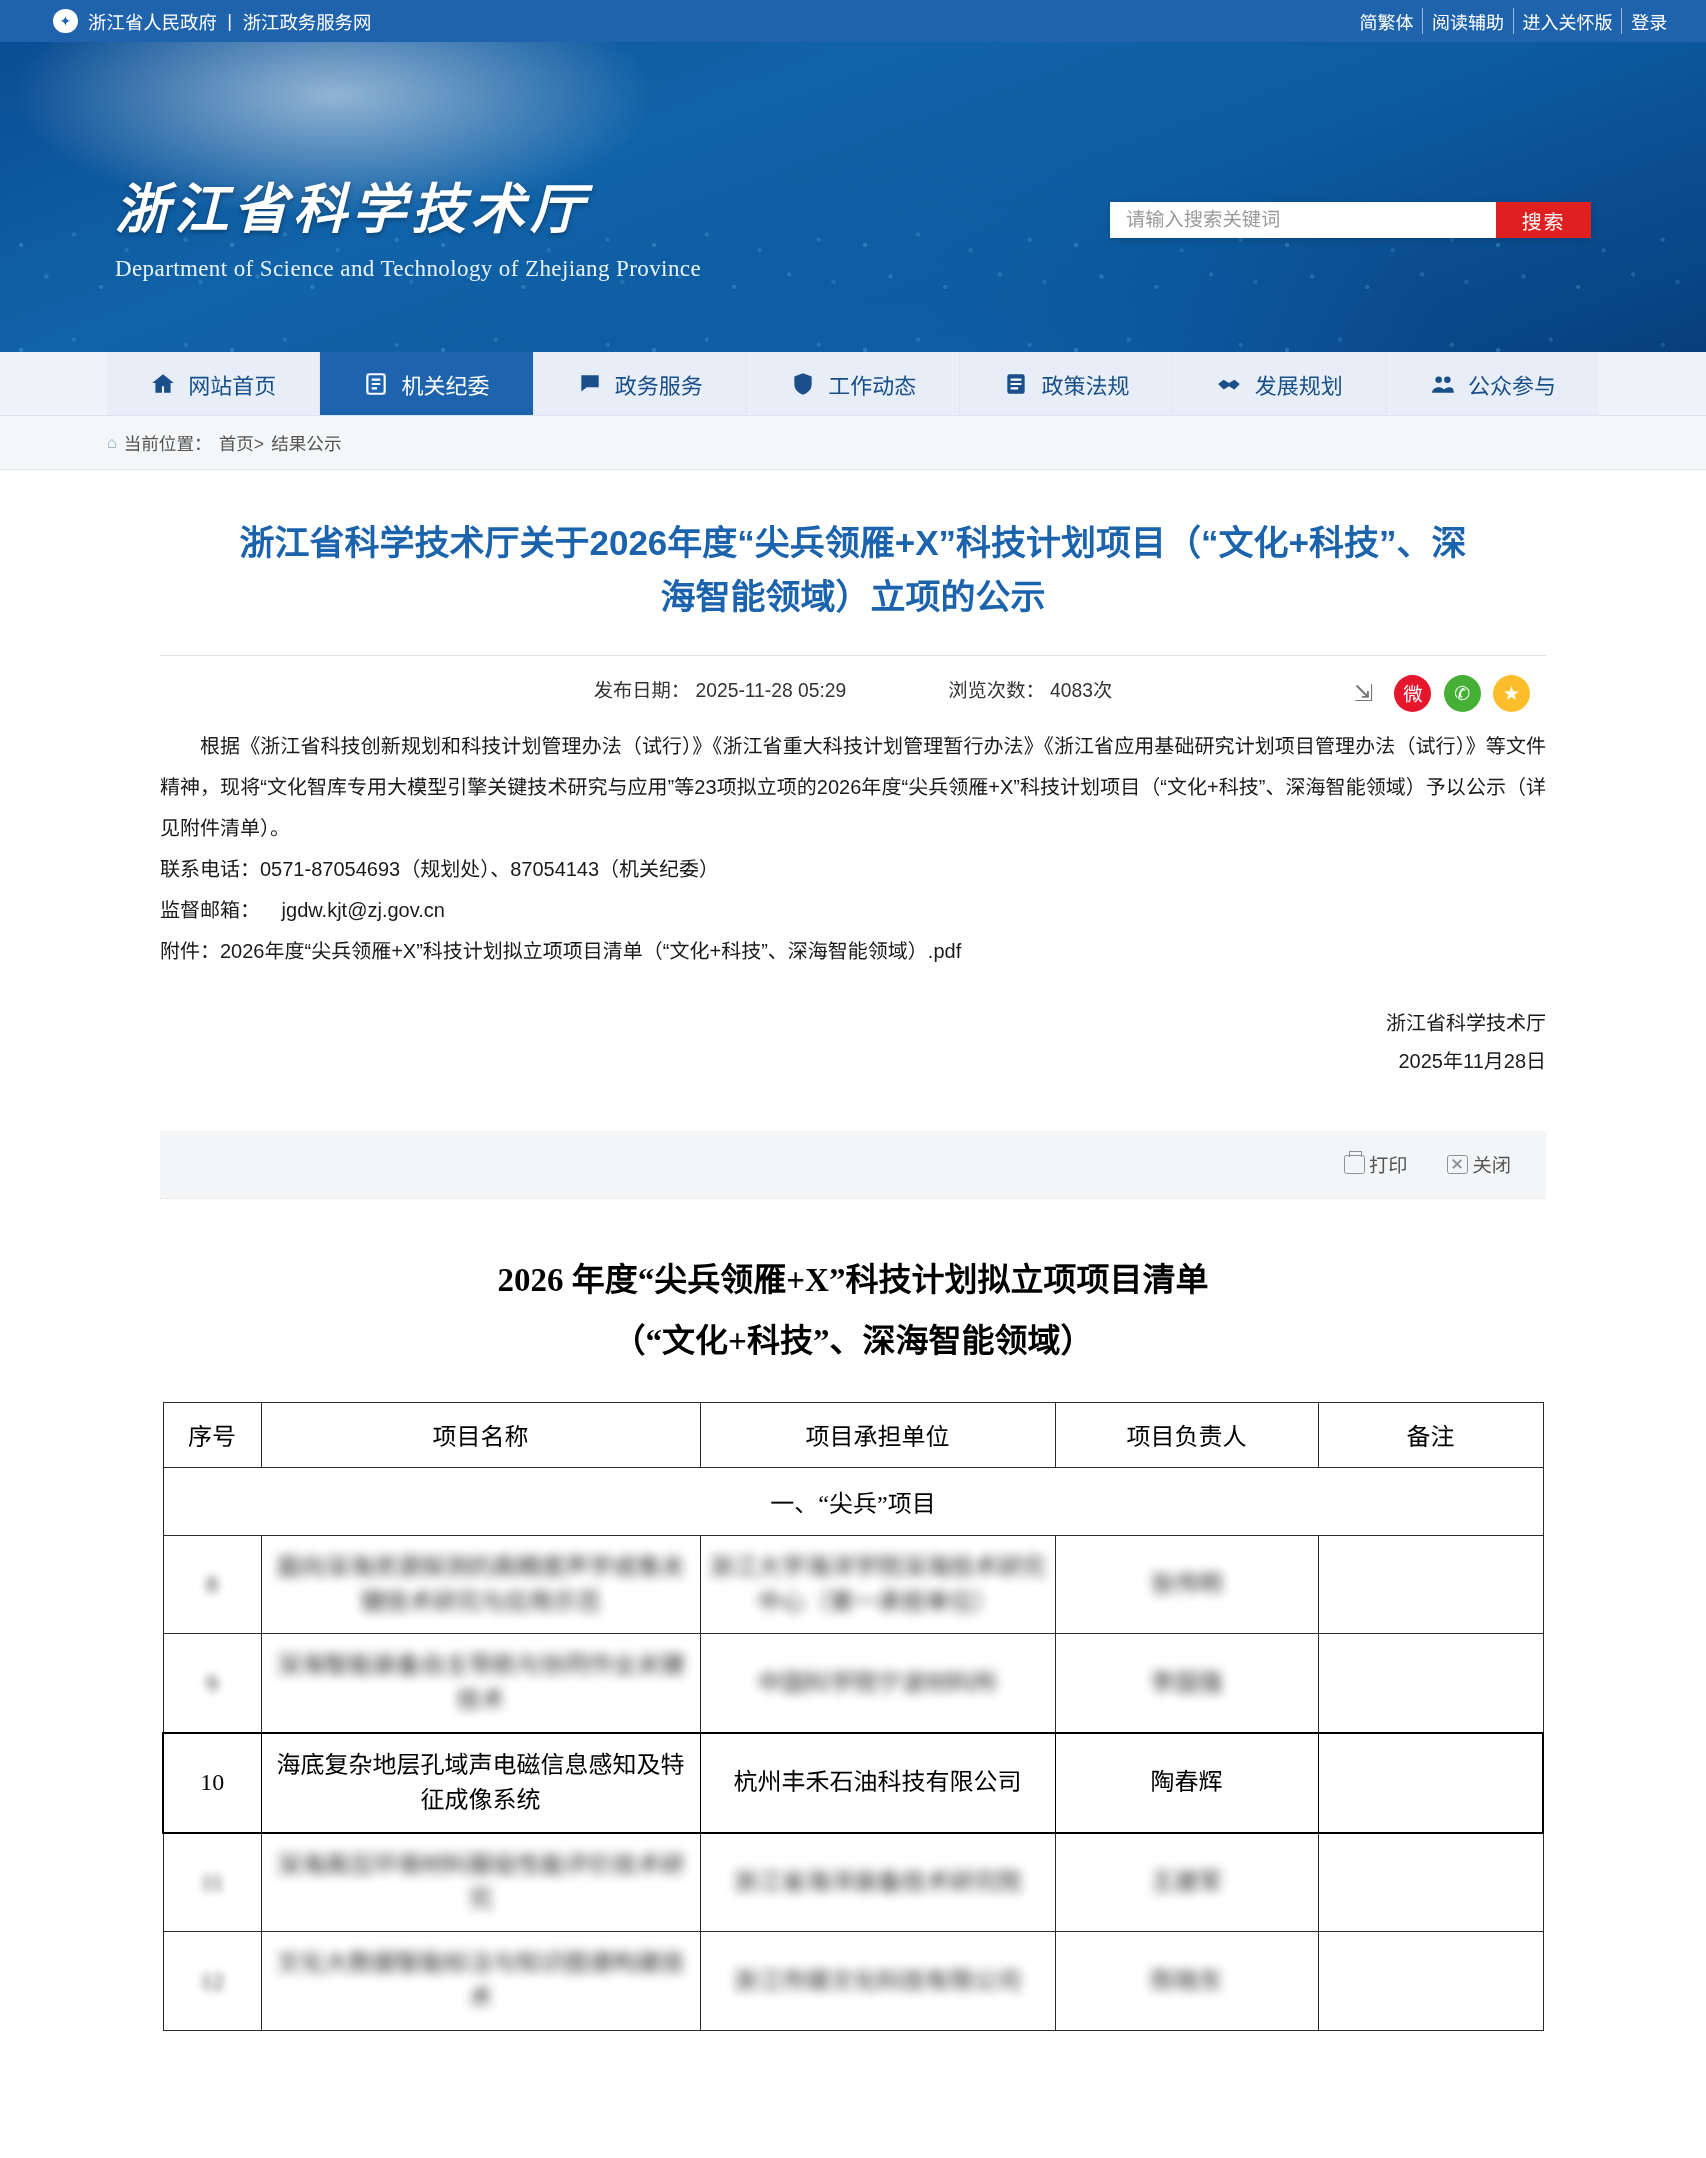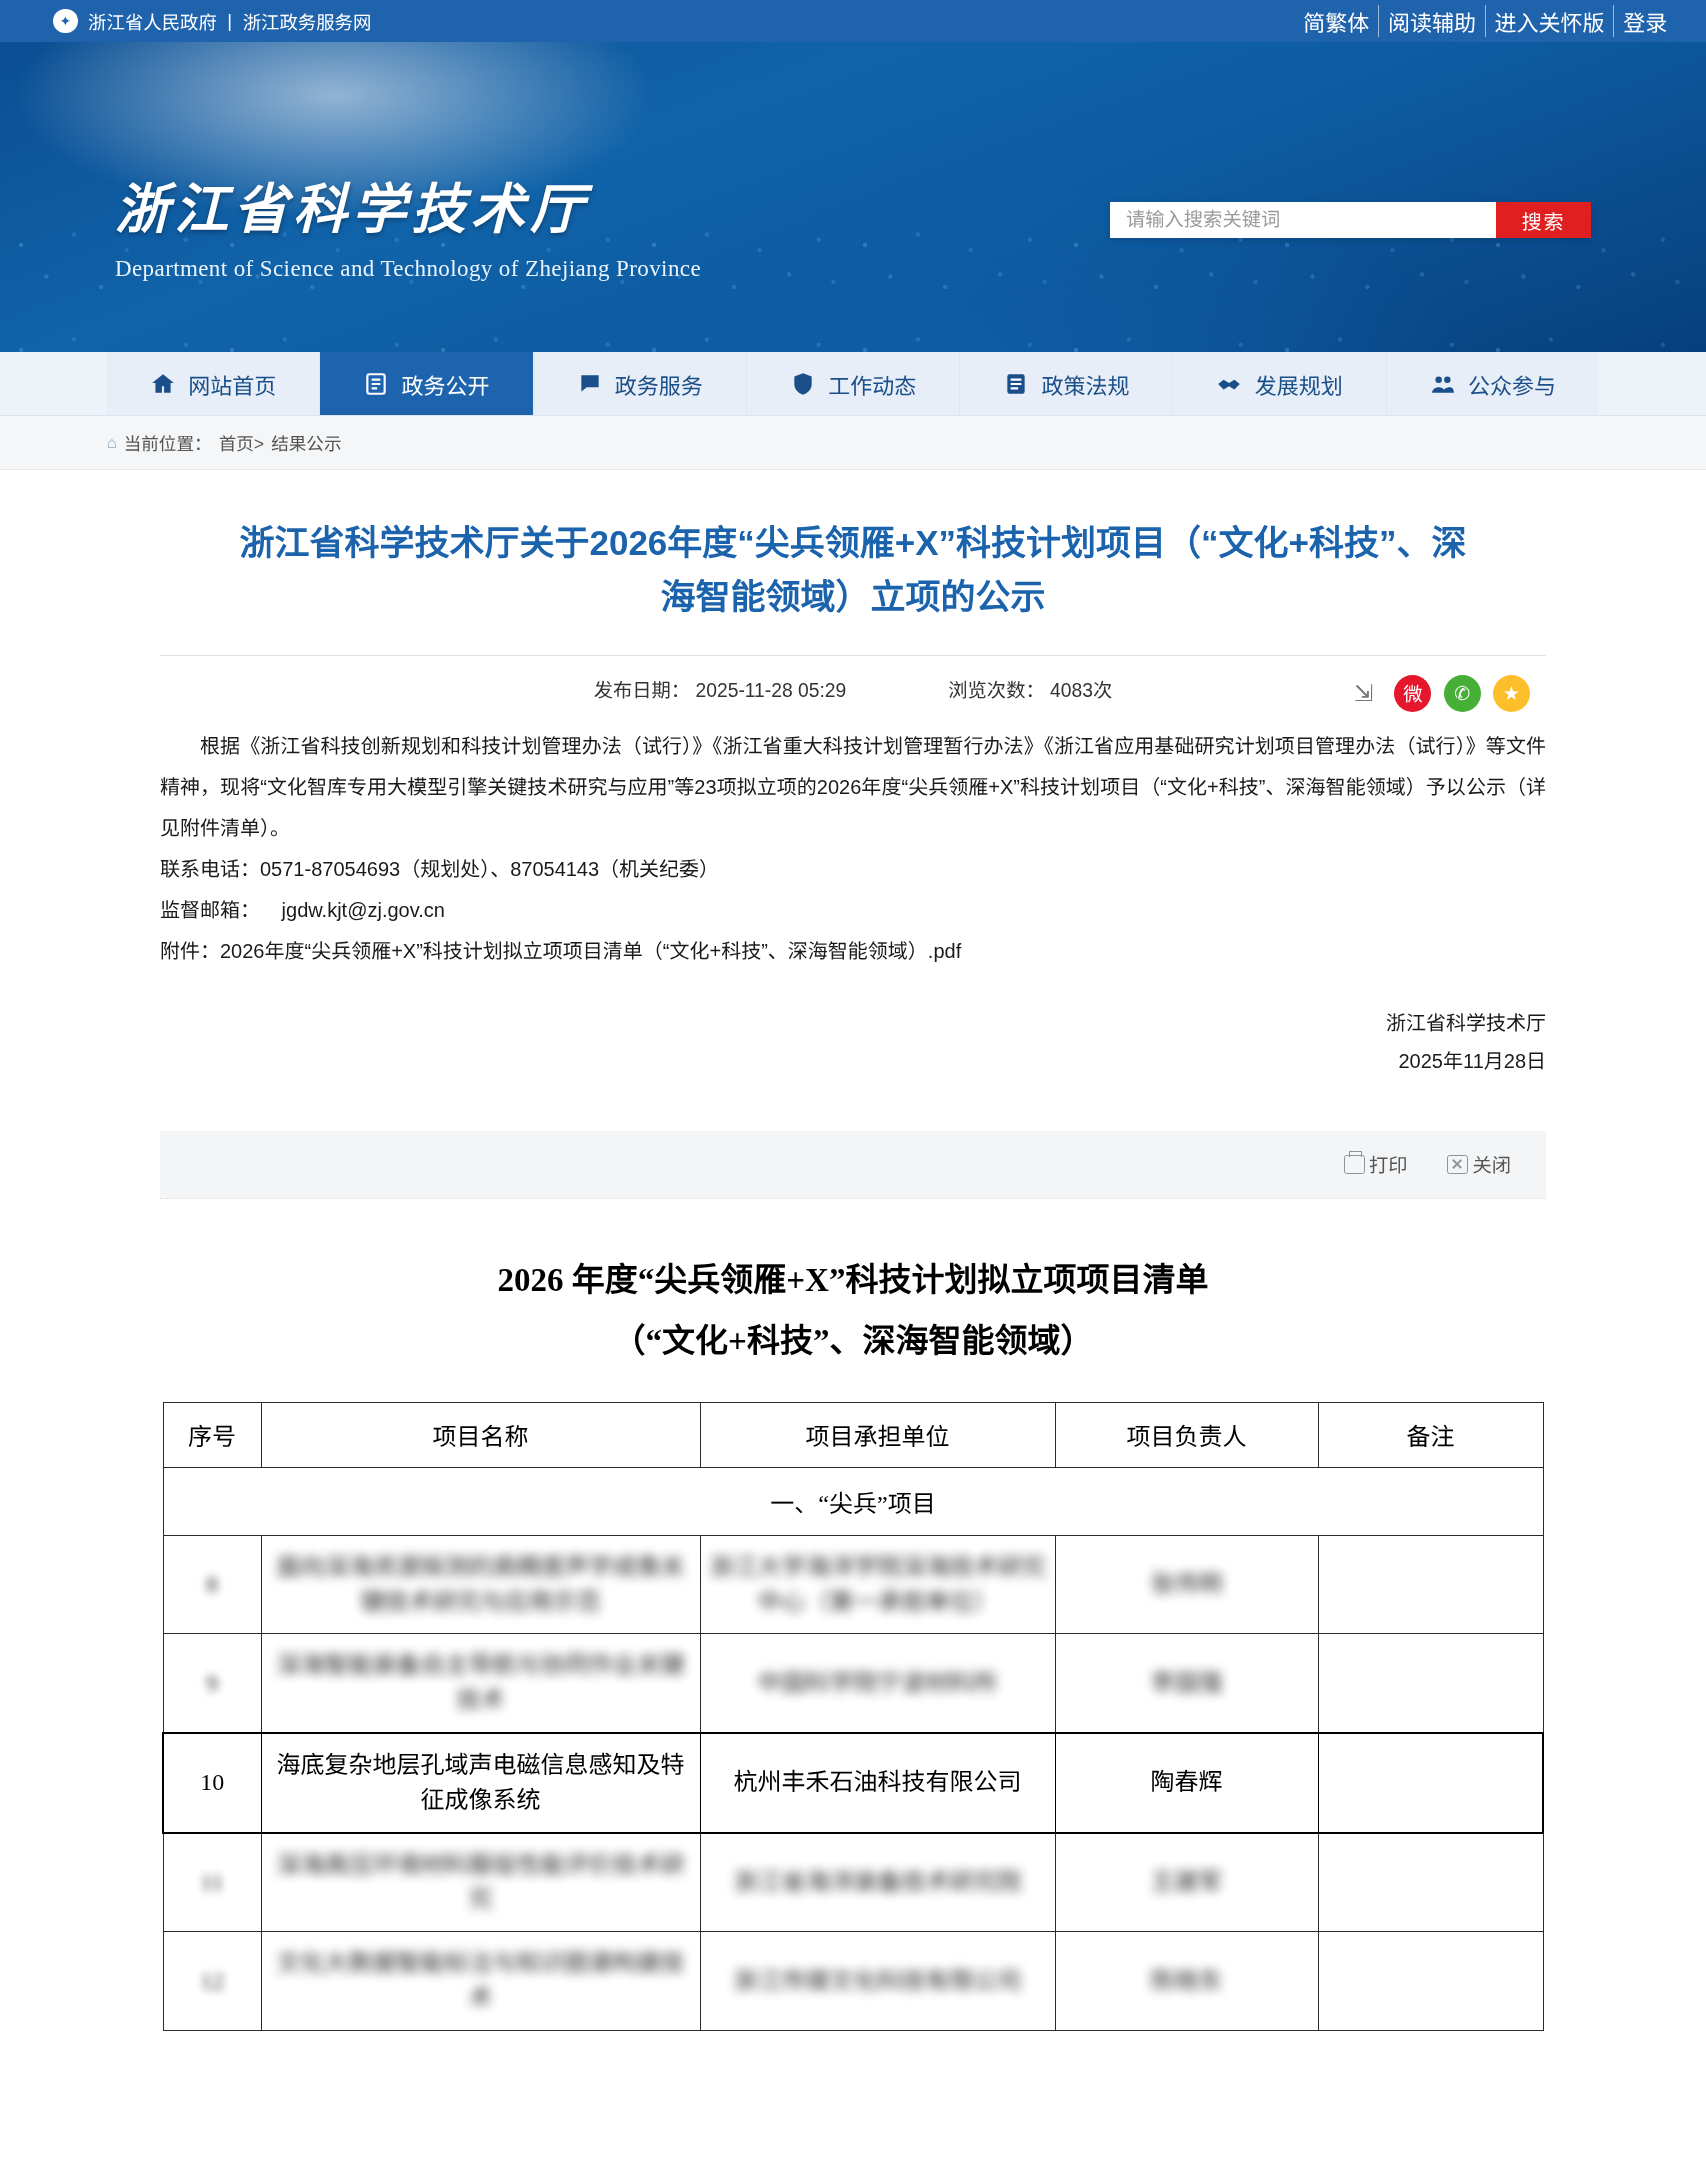--- a/index.html
+++ b/index.html
@@ -23,21 +23,21 @@
   .govbar .gb-left { display: flex; align-items: center; gap: 10.5px; }
   .gb-emblem {
     width: 24.6px; height: 24.6px; border-radius: 50%;
     background: #ffffff; color: #1f63ad;
     display: flex; align-items: center; justify-content: center;
     font-size: 14px; font-weight: bold;
   }
   .govbar .gb-right {
     margin-left: auto;
     display: flex; align-items: center;
-    font-size: 22px;
+    font-size: 18px;
   }
   .govbar .gb-right span { padding: 0 8.8px; }
   .govbar .gb-right span + span { border-left: 0.9px solid rgba(255,255,255,.55); }
 
   
   .banner {
     position: relative;
     height: 310px;
     background:
       radial-gradient(ellipse 456px 176px at 334px 53px, rgba(255,255,255,.55), rgba(255,255,255,0) 70%),
@@ -306,21 +306,21 @@
       </span>
       <span>网站首页</span>
     </div>
     <div class="nav-item active">
       <span class="nav-ico">
         <svg viewBox="0 0 24 24">
             <rect x="4" y="3" width="16" height="18" rx="2" fill="none" stroke="currentColor" stroke-width="2"></rect>
             <path d="M8 8h8M8 12h8M8 16h5" stroke="currentColor" stroke-width="2" fill="none"></path>
           </svg>
       </span>
-      <span>政务公开</span>
+      <span>机关纪委</span>
     </div>
     <div class="nav-item">
       <span class="nav-ico">
         <svg viewBox="0 0 24 24">
             <path fill="currentColor" d="M4 4h16v11H9l-5 4z"></path>
           </svg>
       </span>
       <span>政务服务</span>
     </div>
     <div class="nav-item">

